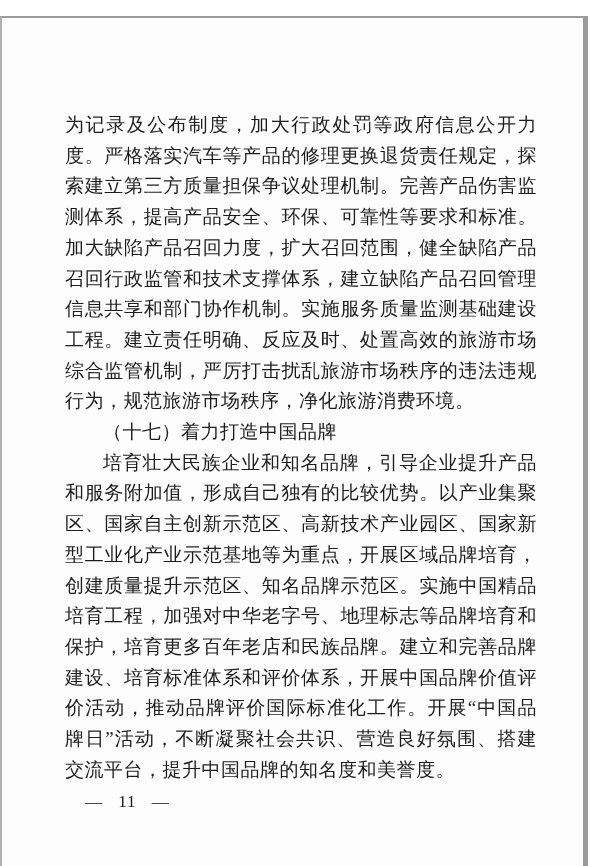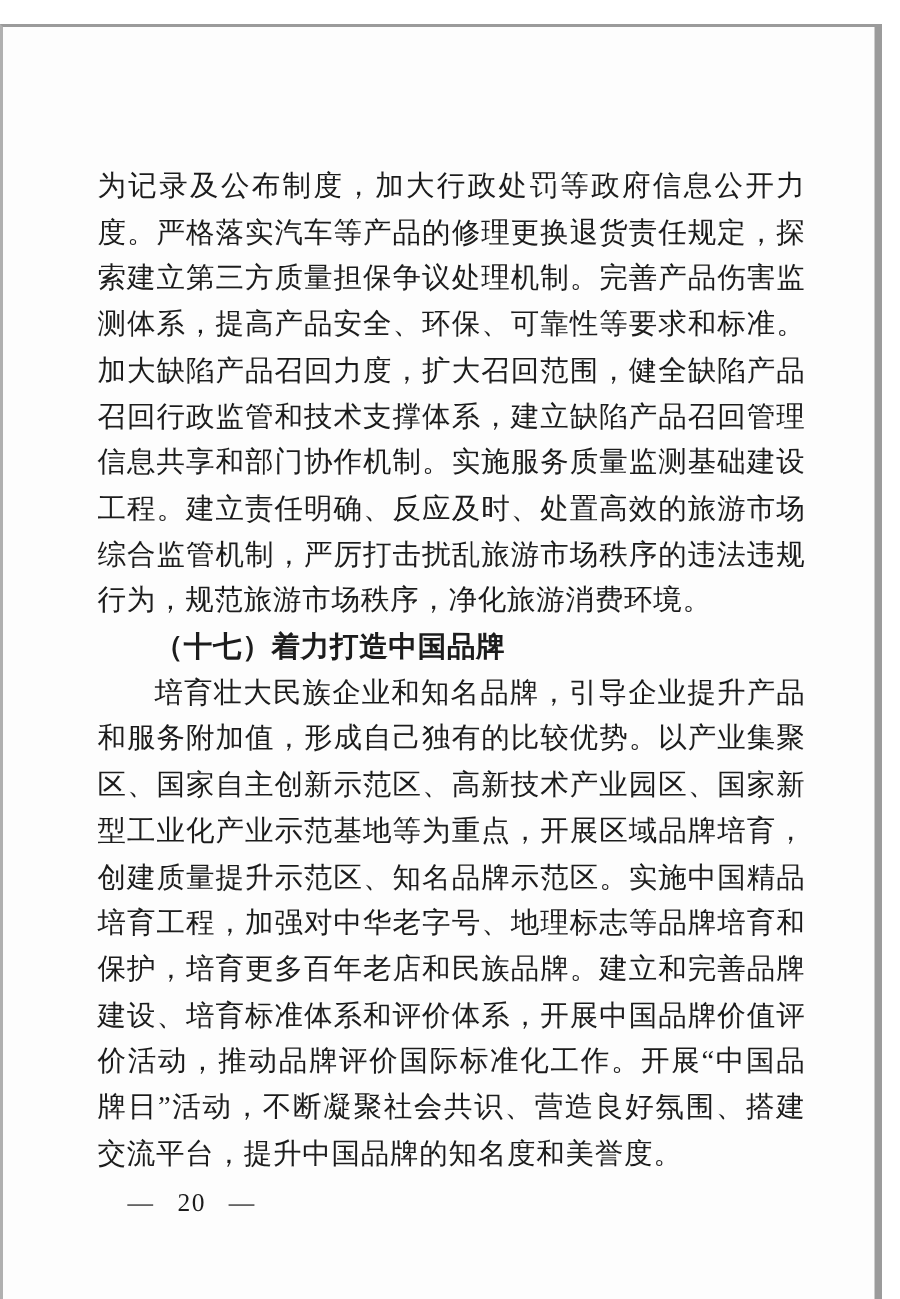--- a/index.html
+++ b/index.html
@@ -38,35 +38,35 @@
   }
   .para.no-indent {
     text-indent: 0;
   }
   .para.indent {
     text-indent: 2em;
     font-family: Liberation Serif, serif;
   }
   .para.heading {
     text-indent: 2em;
-    font-weight: 700;
+    font-weight: 400;
   }
   .footer {
     position: absolute;
     left: 83px;
     top: 774px;
     font-size: 17px;
     letter-spacing: 1px;
     word-spacing: 10px;
     color: var(--text, #1c1c1c);
   }
 </style>
 </head>
 <body>
 
 <div class="page">
   <div class="body-text">
     <p class="para no-indent">为记录及公布制度，加大行政处罚等政府信息公开力度。严格落实汽车等产品的修理更换退货责任规定，探索建立第三方质量担保争议处理机制。完善产品伤害监测体系，提高产品安全、环保、可靠性等要求和标准。加大缺陷产品召回力度，扩大召回范围，健全缺陷产品召回行政监管和技术支撑体系，建立缺陷产品召回管理信息共享和部门协作机制。实施服务质量监测基础建设工程。建立责任明确、反应及时、处置高效的旅游市场综合监管机制，严厉打击扰乱旅游市场秩序的违法违规行为，规范旅游市场秩序，净化旅游消费环境。</p>
     <p class="para heading">（十七）着力打造中国品牌</p>
     <p class="para indent">培育壮大民族企业和知名品牌，引导企业提升产品和服务附加值，形成自己独有的比较优势。以产业集聚区、国家自主创新示范区、高新技术产业园区、国家新型工业化产业示范基地等为重点，开展区域品牌培育，创建质量提升示范区、知名品牌示范区。实施中国精品培育工程，加强对中华老字号、地理标志等品牌培育和保护，培育更多百年老店和民族品牌。建立和完善品牌建设、培育标准体系和评价体系，开展中国品牌价值评价活动，推动品牌评价国际标准化工作。开展“中国品牌日”活动，不断凝聚社会共识、营造良好氛围、搭建交流平台，提升中国品牌的知名度和美誉度。</p>
   </div>
-  <div class="footer">— 20 —</div>
+  <div class="footer">— 11 —</div>
 </div>
 
 </body></html>

